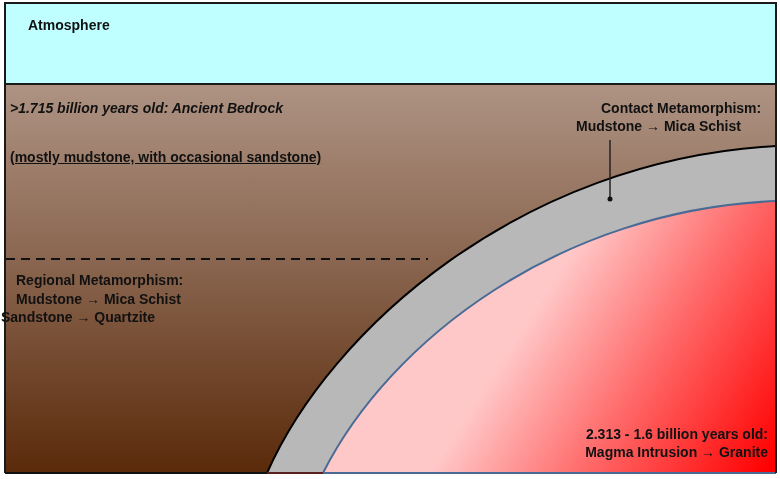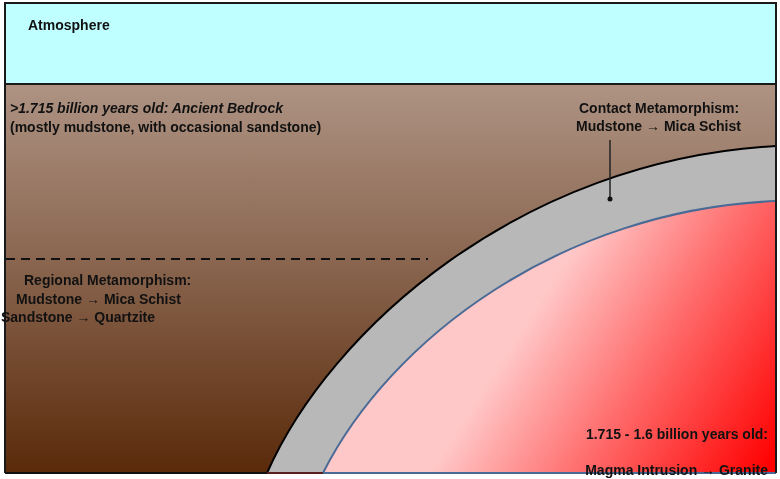--- a/index.html
+++ b/index.html
@@ -43,23 +43,23 @@
   <line x1="267" y1="473" x2="323" y2="473" stroke="#5a2020" stroke-width="2"></line>
   <line x1="323" y1="473" x2="776" y2="473" stroke="#4a6a96" stroke-width="2"></line>
 
   <line x1="5" y1="3" x2="5" y2="473" stroke="#1a1a1a" stroke-width="2"></line>
   <line x1="776" y1="3" x2="776" y2="473" stroke="#1a1a1a" stroke-width="2"></line>
 </svg>
 
 <div class="lbl" style="left:16px; top:16px;margin-left:12px;">Atmosphere</div>
 
 <div class="lbl" style="left:10px; top:99px;font-style:italic;">&gt;1.715 billion years old: Ancient Bedrock</div>
-<div class="lbl" style="left:10px; top:118px;">(mostly mudstone, with occasional sandstone)</div>
+<div class="lbl" style="left:10px; top:148px;text-decoration:underline;">(mostly mudstone, with occasional sandstone)</div>
 
-<div class="lbl" style="left:579px; top:99px;">Contact Metamorphism:</div>
+<div class="lbl" style="left:601px; top:99px;">Contact Metamorphism:</div>
 <div class="lbl" style="left:576px; top:117px;">Mudstone → Mica Schist</div>
 
-<div class="lbl" style="left:24px; top:271px;">Regional Metamorphism:</div>
+<div class="lbl" style="left:16px; top:271px;">Regional Metamorphism:</div>
 <div class="lbl" style="left:16px; top:290px;">Mudstone → Mica Schist</div>
 <div class="lbl" style="left:1px; top:308px;">Sandstone → Quartzite</div>
 
-<div class="lbl" style="right:12px; top:425px; text-align:right;">1.715 - 1.6 billion years old:</div>
-<div class="lbl" style="right:12px; top:443px; text-align:right;margin-top:18px;">Magma Intrusion → Granite</div>
+<div class="lbl" style="right:12px; top:425px; text-align:right;">2.313 - 1.6 billion years old:</div>
+<div class="lbl" style="right:12px; top:443px; text-align:right;">Magma Intrusion → Granite</div>
 
 </body></html>

